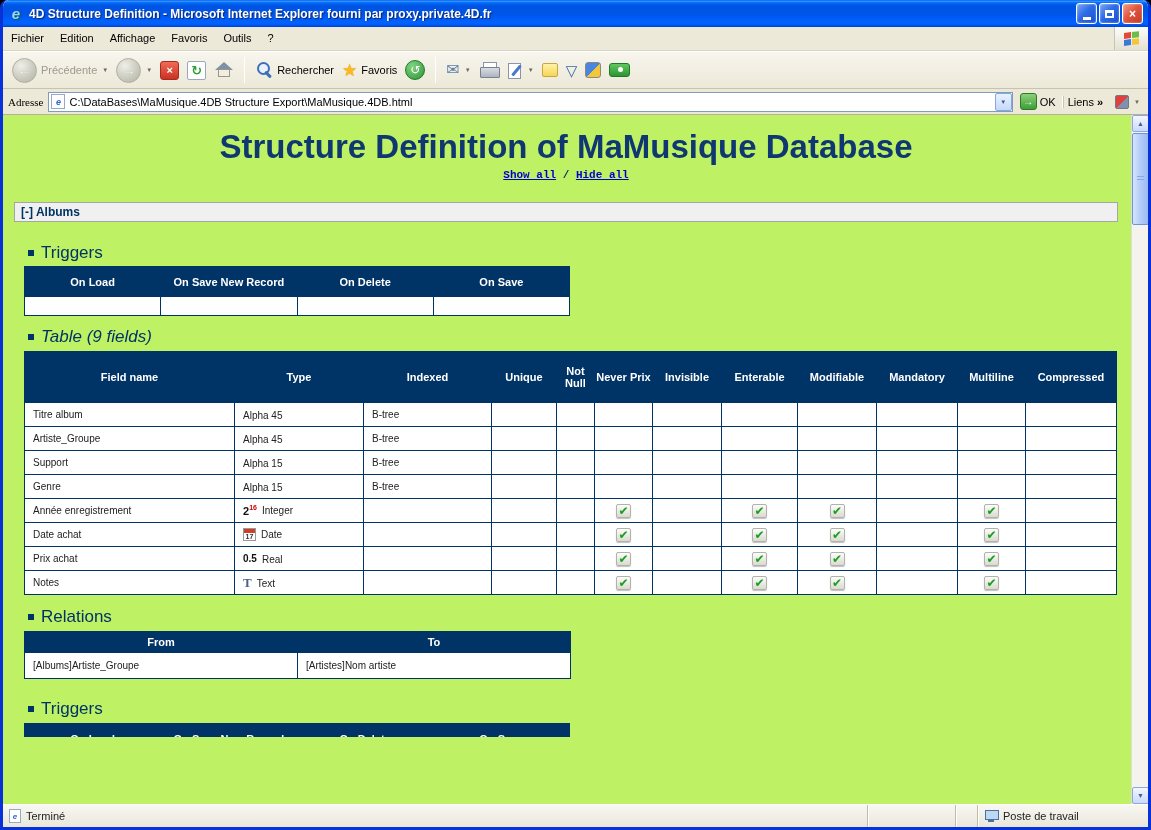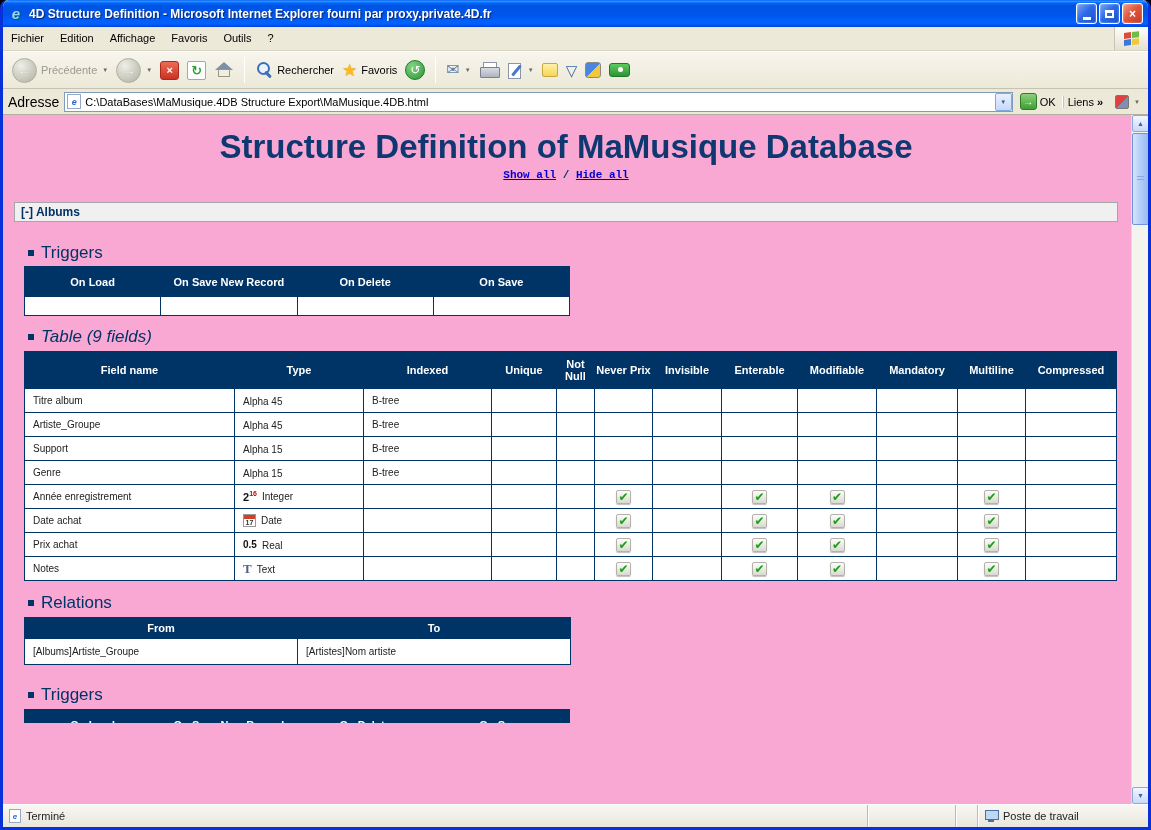--- a/index.html
+++ b/index.html
@@ -76,38 +76,38 @@
     transform:rotate(40deg); border-radius:1px; }
   .note-ic{ width:16px; height:14px; background:linear-gradient(#FFF2A8,#F6D658); border:1px solid #C8A838; border-radius:2px; display:inline-block; }
   .funnel-ic{ color:#3C66A8; font-size:15px; line-height:15px; }
   .research-ic{ position:relative; width:16px; height:16px; display:inline-block; background:linear-gradient(135deg,#4A86E0 50%,#F3C837 50%); border-radius:3px; border:1px solid #888; }
   .msgr-ic{ position:relative; width:21px; height:14px; background:linear-gradient(#5FC95F,#2E9434); border:1px solid #1F7A28; border-radius:3px; display:inline-block; }
   .msgr-ic::before{ content:""; position:absolute; top:3px; left:8px; width:5px; height:5px; border-radius:50%; background:#fff; }
 
   
   .addressbar{ flex:0 0 26px; display:flex; align-items:center; gap:5px; padding:0 5px;
     background:#ECE9D8; border-bottom:1px solid #B4B0A0; }
-  .addr-label{ font-size:14px; color:#000; }
+  .addr-label{ font-size:11px; color:#000;font-family:Liberation Serif, serif; }
   .addr-input{ flex:1; height:20px; background:#fff; border:1px solid #7F9DB9; display:flex; align-items:center; padding-left:2px; }
   .addr-doc{ width:14px; height:15px; background:#fff; border:1px solid #98A8C8; font-size:9px; color:#2C66C8;
     font-weight:bold; font-style:italic; display:inline-flex; align-items:center; justify-content:center; margin-right:4px; }
   .addr-text{ flex:1; font-size:11px; color:#000; white-space:nowrap; overflow:hidden; }
   .addr-drop{ width:17px; height:18px; background:linear-gradient(180deg,#E9F1FE,#C6D9FA); border:1px solid #86A7E0;
     border-radius:2px; display:flex; align-items:center; justify-content:center; font-size:6px; color:#3A5A8C; }
   .go-btn{ display:flex; align-items:center; gap:3px; font-size:11px; color:#000; padding:0 2px; }
   .go-ic{ width:17px; height:17px; border-radius:3px; background:linear-gradient(180deg,#8CD07C,#3E9E34);
     border:1px solid #2E7A26; color:#fff; font-size:10px; font-weight:bold; display:flex; align-items:center; justify-content:center; }
   .links-zone{ display:flex; align-items:center; gap:3px; font-size:11px; color:#000;
     border-left:1px solid #C9C5B6; box-shadow:-1px 0 0 #fff; padding:0 4px; }
   .chev{ font-size:11px; font-weight:bold; }
   .ext-ic{ width:14px; height:14px; background:linear-gradient(135deg,#E04040 50%,#8090B0 50%); border-radius:2px; border:1px solid #777; display:inline-block; }
 
   
   .body-row{ flex:1; display:flex; min-height:0; }
-  .page{ flex:1; background:#f9a8d4; overflow:hidden; padding:0 13px 0 11px; }
+  .page{ flex:1; background:#bef264; overflow:hidden; padding:0 13px 0 11px; }
 
   .page-title{ margin-top:13px; text-align:center; font-size:33px; font-weight:bold; color:var(--title-navy,#0F3871); }
   .links-row{ margin-top:3px; text-align:center; font-size:11px; font-weight:bold; color:var(--table-header,#036); height:14px;font-family:Liberation Mono, monospace; }
   .links-row a{ color:var(--link-blue,#00C); text-decoration:underline; cursor:pointer; }
 
   .section-bar{ height:20px; background:#F0F0F0; border:1px solid #A6A6A6; display:flex; align-items:center;
     padding-left:6px; font-size:12px; font-weight:bold; color:var(--table-header,#036); }
   .bar-albums{ margin-top:19px; } .bar-artistes{ margin-top:43px; }
 
   .sub-label{ font-size:17px; line-height:13px; height:13px; color:var(--table-header,#036);
@@ -116,21 +116,21 @@
   .lbl-trig1{ margin-top:24px; } .lbl-fields{ margin-top:14px;font-style:italic; } .lbl-rel{ margin-top:15px; } .lbl-trig2{ margin-top:23px; }
 
   table{ border-collapse:collapse; margin-left:10px; table-layout:fixed; }
   th{ background:var(--table-header,#036); color:#fff; font-size:11px; font-weight:bold; padding:2px;
     border:1px solid var(--table-header,#036); text-align:center; vertical-align:middle; }
   td{ border:1px solid var(--table-header,#036); font-size:10px; color:#222; background:#fff; vertical-align:middle; }
 
   .t-triggers{ width:546px; } .t-triggers th{ height:30px; } .t-triggers td{ height:19px; }
   .tbl-trig1{ margin-top:7px; }
   .t-fields{ width:1092px; } .tbl-fields{ margin-top:8px; }
-  .t-fields th{ height:27px; padding:6px 1px; }
+  .t-fields th{ height:27px; padding:13px 1px; }
   .t-fields th:nth-child(1){width:210px;} .t-fields th:nth-child(2){width:129px;}
   .t-fields th:nth-child(3){width:128px;} .t-fields th:nth-child(4){width:65px;}
   .t-fields th:nth-child(5){width:38px;}  .t-fields th:nth-child(6){width:58px;}
   .t-fields th:nth-child(7){width:69px;}  .t-fields th:nth-child(8){width:76px;}
   .t-fields th:nth-child(9){width:79px;}  .t-fields th:nth-child(10){width:81px;}
   .t-fields th:nth-child(11){width:68px;} .t-fields th:nth-child(12){width:91px;}
   .t-fields td{ height:24px; padding:1px 4px 1px 8px; }
   .t-fields td.c-flag{ text-align:center; padding:0; }
   .t-relations{ width:546px; } .tbl-rel{ margin-top:8px; }
   .t-relations th{ height:21px; width:273px; } .t-relations td{ height:26px; padding-left:8px; }

